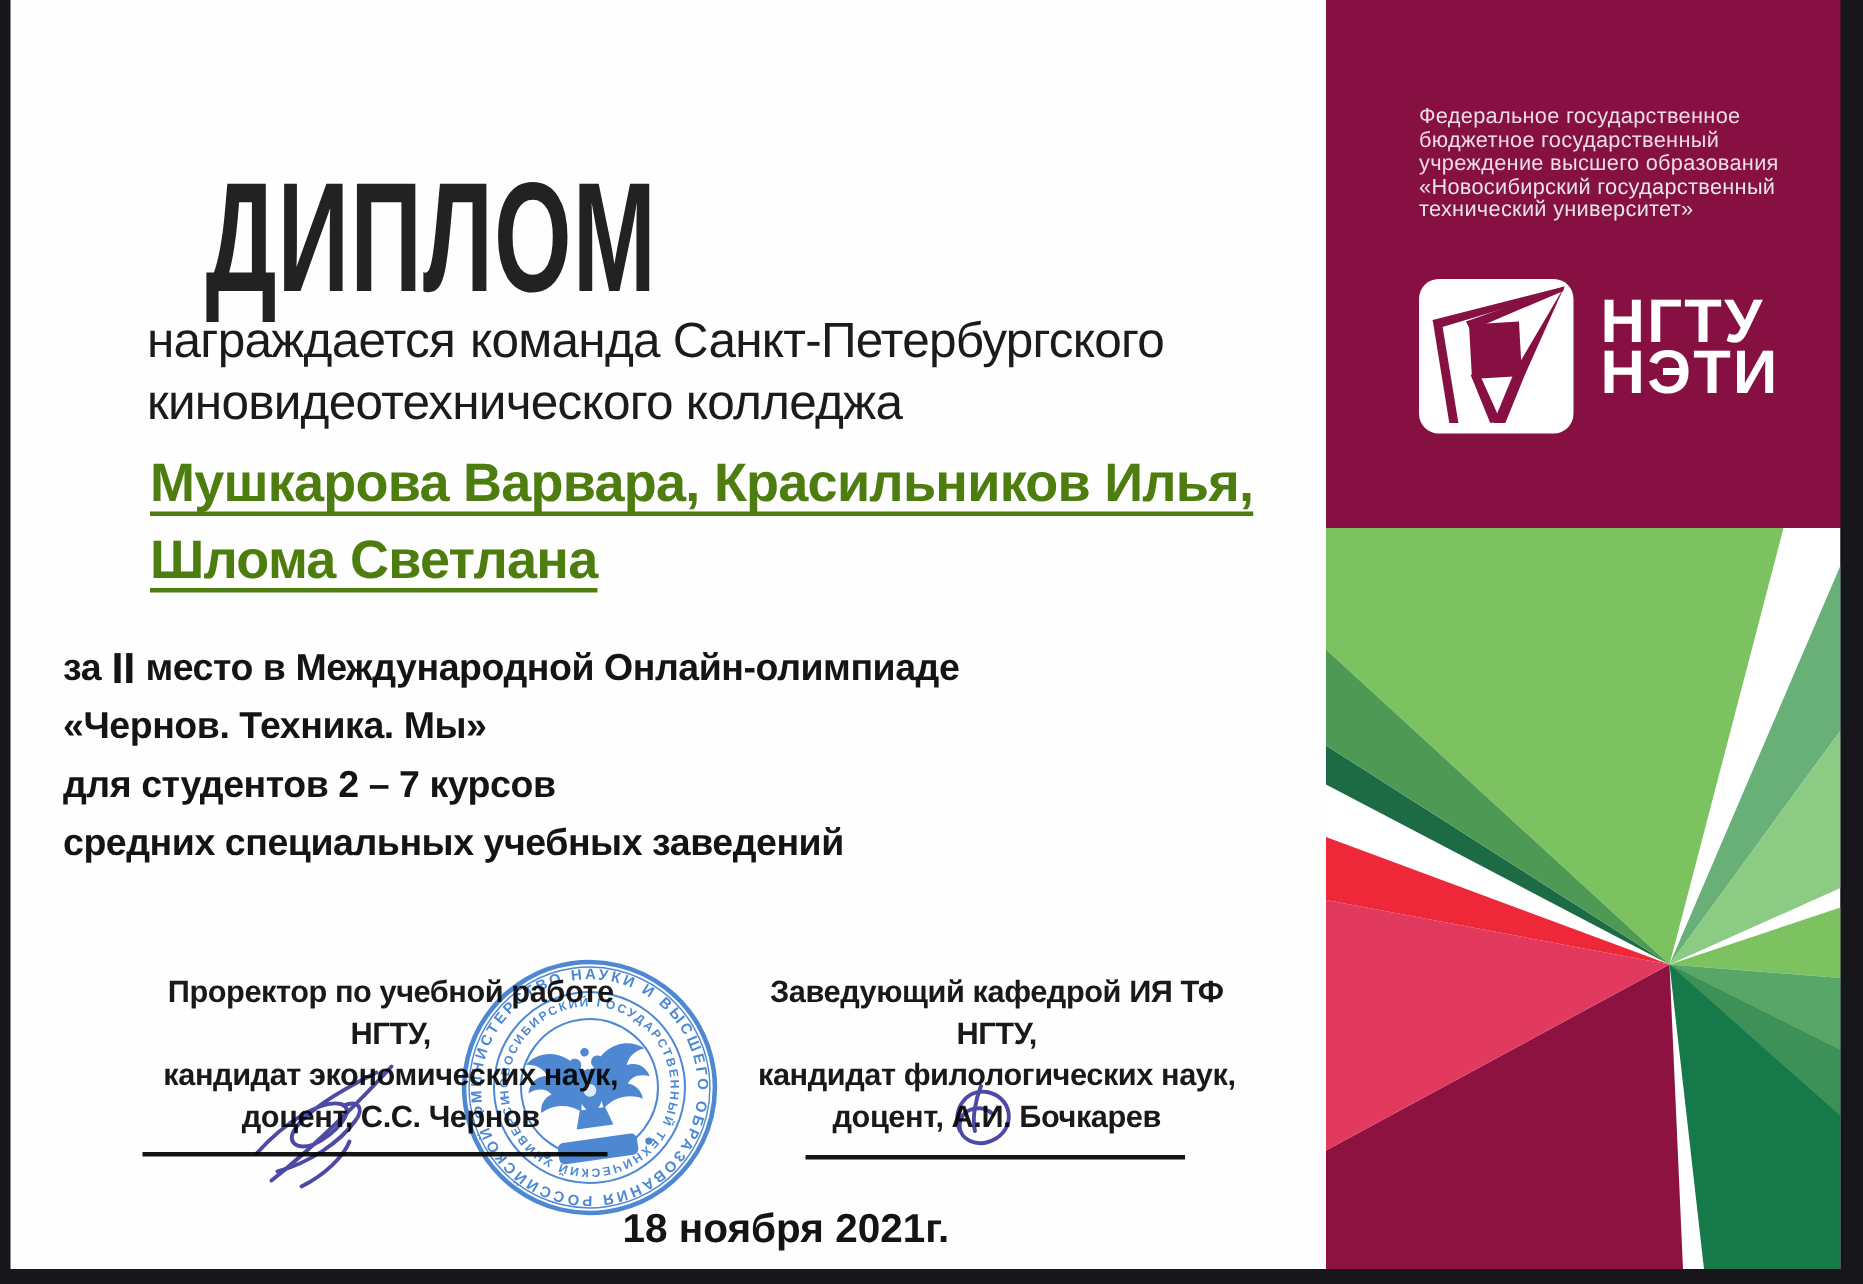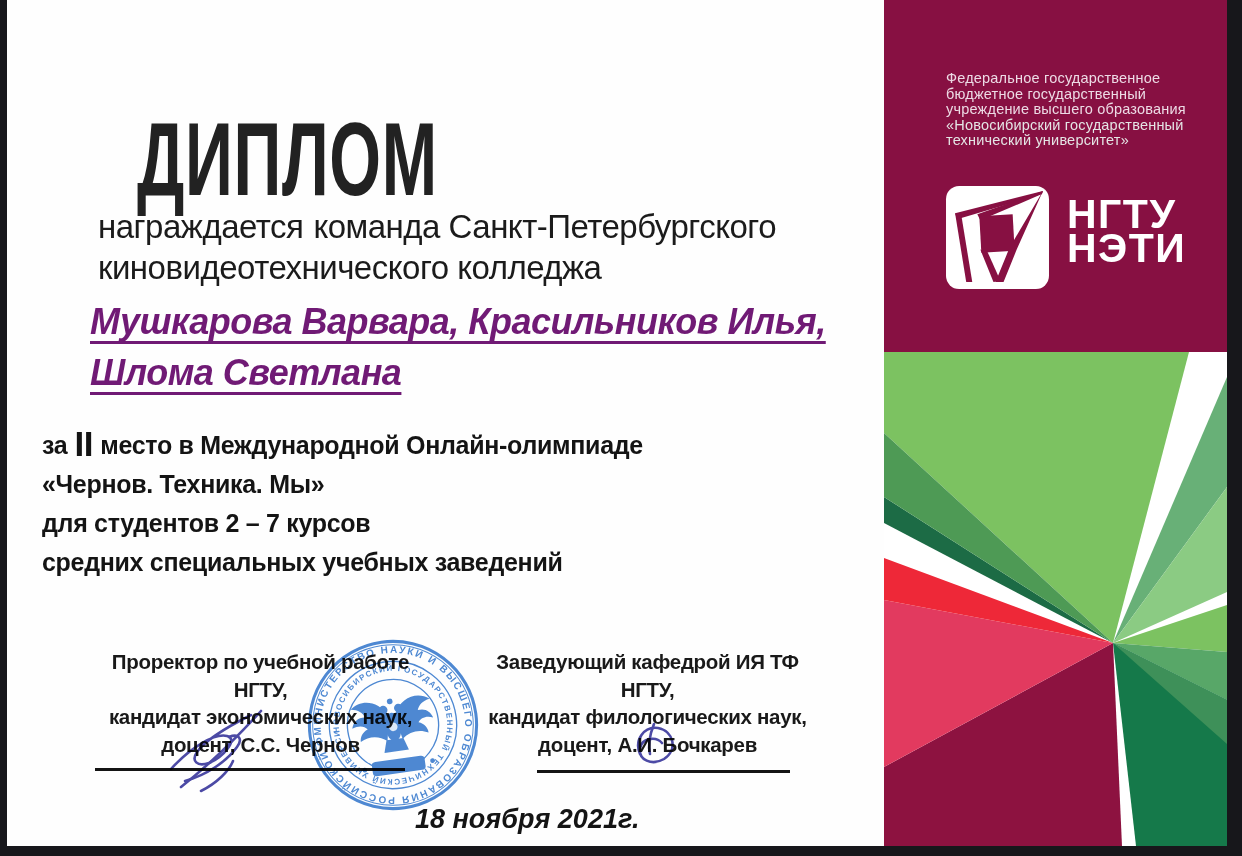--- a/index.html
+++ b/index.html
@@ -9,34 +9,34 @@
 
   
   .doc { position:absolute; left:7px; top:0; width:957px; height:846px; background:#fefefe; color:#1c1c1c; }
 
   .title { position:absolute; left:130px; top:100px; font-size:104px; font-weight:900;
            letter-spacing:1px; transform:scaleX(0.64); transform-origin:left top; color:#222; white-space:nowrap; }
 
   .center-block { position:absolute; }
   .subtitle { left:91px; top:206px; width:800px; font-size:33px; letter-spacing:-0.5px; line-height:41px; color:#1b1b1b; }
   .subtitle .gap { margin-right:10px; }
-  .names { left:83px; top:296px; width:800px; font-size:36px; font-weight:bold; line-height:51px;
-           letter-spacing:-0.5px; color:#701a75;font-style:italic; }
+  .names { left:93px; top:296px; width:800px; font-size:36px; font-weight:bold; line-height:51px;
+           letter-spacing:-0.5px; color:#4d7c0f; }
   .names .u { text-decoration:underline; text-decoration-thickness:3px; text-underline-offset:7px; }
   .award { left:35px; top:426px; width:800px; font-size:25px; font-weight:bold; line-height:39px; color:#141414; letter-spacing:-0.3px; }
-  .award .place { font-size:35px; margin:0 7px 0 7px; vertical-align:-2px; line-height:1; }
+  .award .place { font-size:29px; margin:0 7px 0 7px; vertical-align:-2px; line-height:1; }
 
   .sig-block { position:absolute; top:648px; width:345px; text-align:center; font-size:20.5px;
                font-weight:bold; line-height:27.5px; color:#191919; letter-spacing:-0.3px; }
   .sig-left { left:81px; }
-  .sig-right { left:468px; }
+  .sig-right { left:485px; }
   .sig-line { position:absolute; height:3px; background:#141414; }
   .sig-line-left { left:88px; top:768px; width:310px; }
   .sig-line-right { left:530px; top:770px; width:253px; }
-  .date { left:408px; top:804px; width:300px; font-size:27px; font-weight:bold; color:#141414;font-style:italic; }
+  .date { left:408px; top:804px; width:300px; font-size:27px; font-weight:bold; color:#141414; }
 
   .stamp { position:absolute; left:291px; top:630px; width:190px; height:190px;
            mix-blend-mode:multiply; opacity:0.93; }
   .scrawl { position:absolute; left:150px; top:703px; width:130px; height:98px; mix-blend-mode:multiply; }
   .swirl { position:absolute; left:603px; top:710px; width:88px; height:66px; mix-blend-mode:multiply; }
 
   
   .panel { position:absolute; left:884px; top:0; width:343px; height:846px; }
   .panel-top { position:absolute; left:0; top:0; width:343px; height:352px; background:#871042; }
   .ministry { position:absolute; left:62px; top:35px; font-size:10px; font-weight:bold;

